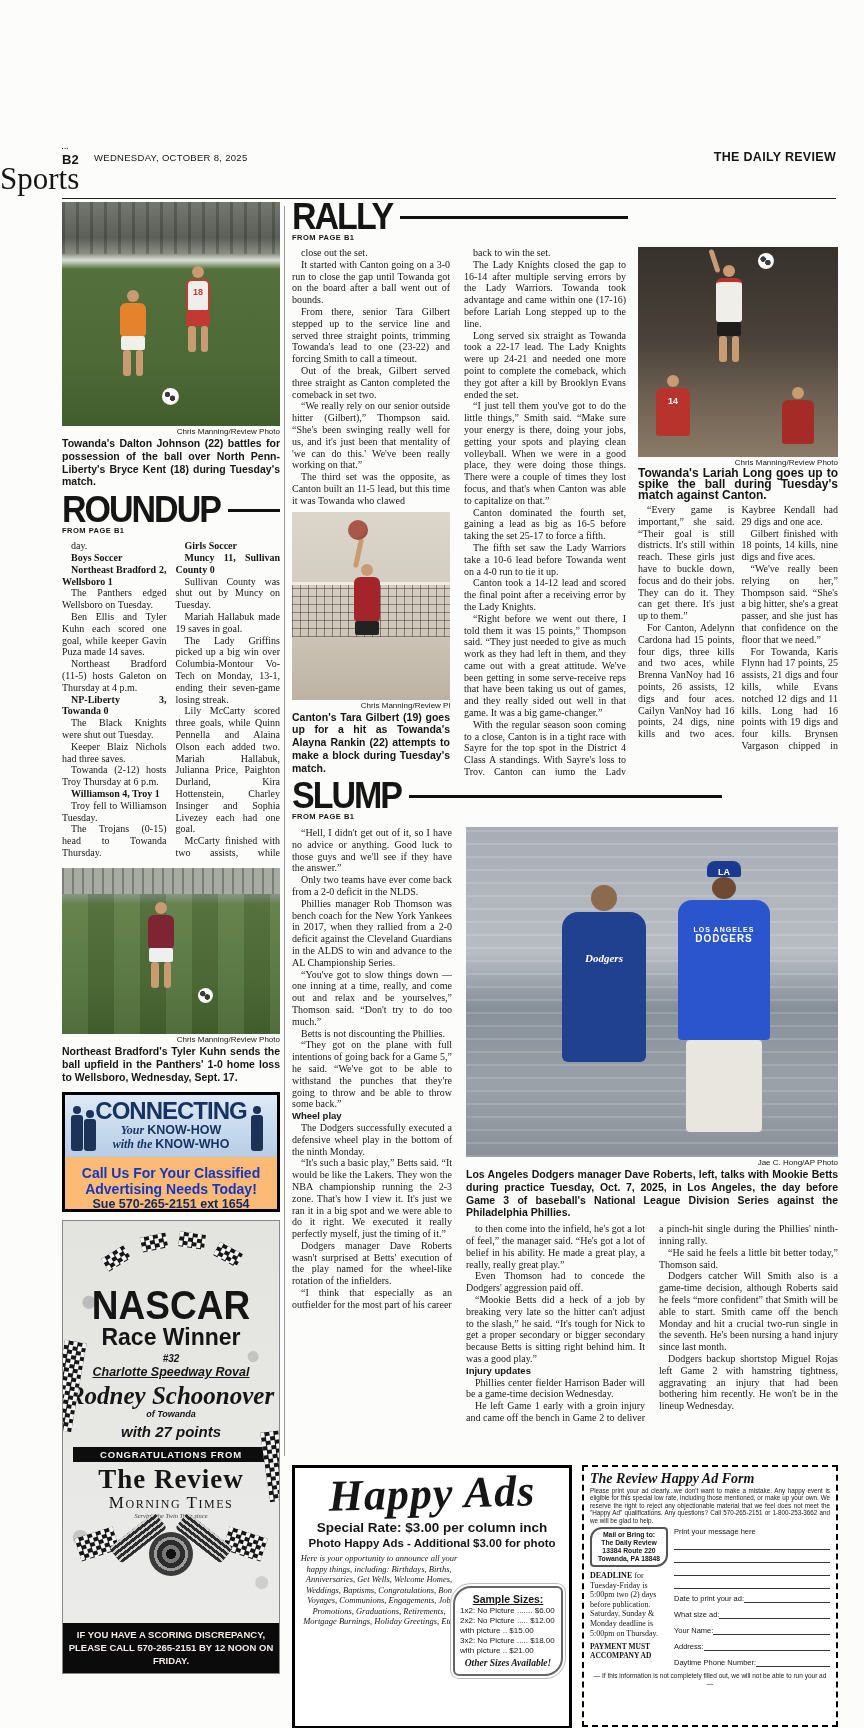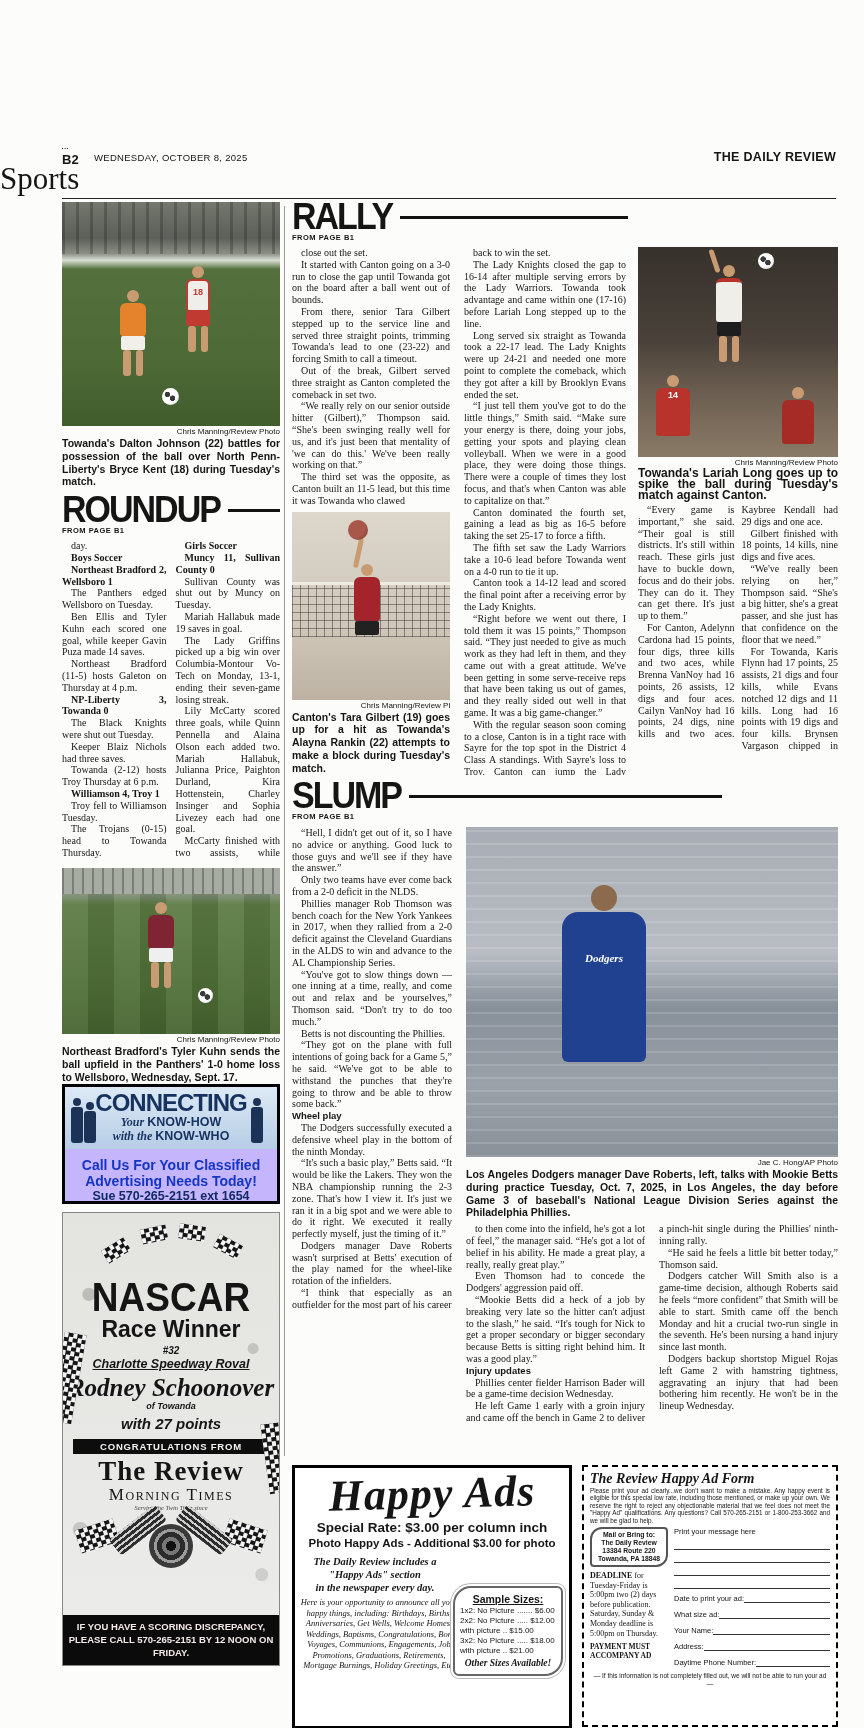--- a/index.html
+++ b/index.html
@@ -38,21 +38,21 @@
   .lg{width:20px;height:26px;margin:0 auto;display:flex;gap:5px;}
   .lg i{flex:1;background:#c99b72;border-radius:3px;}
   .ball{position:absolute;border-radius:50%;
         background:radial-gradient(circle at 32% 38%,#3a3a3a 0 2.5px,transparent 3px),
                    radial-gradient(circle at 62% 60%,#3a3a3a 0 2.5px,transparent 3px),
                    radial-gradient(circle at 35% 35%,#fff 55%,#c9c9c9 100%);}
   .netband{position:absolute;left:0;right:0;
         background:repeating-linear-gradient(90deg,rgba(45,38,32,.45) 0 1px,transparent 1px 8px),
                    repeating-linear-gradient(0deg,rgba(45,38,32,.45) 0 1px,transparent 1px 8px);
         border-top:3px solid #f1ece2;}
-  .jersey-num{font:700 9px "Liberation Sans",sans-serif;color:#fff;display:block;padding-top:2px;}
+  .jersey-num{font:700 9px "Liberation Sans",sans-serif;color:#fff;display:block;padding-top:8px;}
   
   .ph-soc1{height:224px;background:
      linear-gradient(180deg,#75786f 0,#5c5f58 16%,#8b8e85 23%,#55724033 26%,#53703d 30%,#4c6936 72%,#415d2c 100%);}
   .ph-soc1::before{content:"";position:absolute;left:0;right:0;top:0;height:52px;
      background:repeating-linear-gradient(90deg,rgba(20,20,20,.25) 0 3px,transparent 3px 14px);}
   
   .ph-soc2{height:166px;background:
      repeating-linear-gradient(90deg,rgba(255,255,255,.06) 0 26px,rgba(0,0,0,.08) 26px 52px),
      linear-gradient(180deg,#9aa398 0,#8b9488 14%,#5d7c44 22%,#507038 70%,#466430 100%);}
   .ph-soc2::before{content:"";position:absolute;left:0;right:0;top:0;height:26px;
@@ -60,21 +60,21 @@
   
   .ph-vb1{height:210px;background:linear-gradient(180deg,#37312c 0,#4a423a 45%,#6d5f51 70%,#8a7a67 100%);}
   
   .ph-vb2{height:188px;background:linear-gradient(180deg,#ddd6cb 0,#cfc7ba 60%,#bdb2a2 100%);}
   
   .ph-la{height:330px;background:
      repeating-linear-gradient(0deg,rgba(255,255,255,.14) 0 2px,transparent 2px 13px),
      linear-gradient(180deg,#a8adb5 0,#b8bdc4 38%,#878f98 55%,#9aa1a9 78%,#8a9199 100%);}
   .la-txt{position:absolute;color:#fff;font-family:"Liberation Sans",sans-serif;text-align:center;}
   
-  .ad-connect{margin-top:0;border:3px solid #000;height:114px;overflow:hidden;background:#c4b5fd;}
+  .ad-connect{margin-top:8px;border:3px solid #000;height:114px;overflow:hidden;background:#fdba74;}
   .cn-band{height:62px;background:linear-gradient(180deg,#dde9f6 0,#b6cde6 100%);position:relative;text-align:center;overflow:hidden;}
   .cn-big{font:700 24px/24px "Liberation Sans",sans-serif;letter-spacing:-1px;color:#16335f;padding-top:4px;}
   .cn-l2{font:italic 700 12px/12px "Liberation Serif",serif;color:#16335f;}
   .cn-l2 span{font:700 12.5px "Liberation Sans",sans-serif;font-style:normal;}
   .cn-ppl{position:absolute;top:8px;width:30px;height:48px;}
   .cn-ppl i{position:absolute;bottom:0;width:12px;height:36px;background:#1c3357;border-radius:3px;}
   .cn-ppl i::before{content:"";position:absolute;top:-9px;left:2px;width:8px;height:8px;border-radius:50%;background:#1c3357;}
   .cn-cta{text-align:center;font:700 14px/16px "Liberation Sans",sans-serif;color:#1535c4;padding-top:8px;}
   .cn-sue{text-align:center;font:700 12.5px/15px "Liberation Sans",sans-serif;color:#122a63;}
   .ad-nascar{margin-top:8px;border:1px solid #888;height:452px;position:relative;overflow:hidden;
@@ -379,20 +379,31 @@
       <div style="width:14px"></div>
       <div style="width:372px">
 
         <div class="ph ph-la">
           <div class="fig" style="left:96px;top:58px">
             <div class="hd" style="width:26px;height:26px;background:#8b6a4e"></div>
             <div class="tr" style="background:#20418f;width:84px;height:150px;border-radius:16px 16px 6px 6px">
               <span class="la-txt" style="position:static;display:block;padding-top:40px;font:italic 700 11px 'Liberation Serif',serif">Dodgers</span>
             </div>
           </div>
+          <div class="fig" style="left:212px;top:34px">
+            <div style="width:34px;height:16px;background:#1a3a91;border-radius:8px 8px 2px 2px;margin:0 auto;text-align:center">
+              <span class="la-txt" style="position:static;font:700 9px 'Liberation Sans',sans-serif">LA</span>
+            </div>
+            <div class="hd" style="width:24px;height:22px;background:#6e4a33"></div>
+            <div class="tr" style="background:#2b55cc;width:92px;height:140px;border-radius:14px 14px 4px 4px">
+              <span class="la-txt" style="position:static;display:block;padding-top:26px;font:700 7px 'Liberation Sans',sans-serif;letter-spacing:1px">LOS ANGELES</span>
+              <span class="la-txt" style="position:static;display:block;font:700 10px 'Liberation Sans',sans-serif;letter-spacing:1px">DODGERS</span>
+            </div>
+            <div style="width:76px;height:92px;background:#e8e6df;margin:0 auto;border-radius:4px"></div>
+          </div>
         </div>
         <div class="credit">Jae C. Hong/AP Photo</div>
         <div class="cap">Los Angeles Dodgers manager Dave Roberts, left, talks with Mookie Betts during practice Tuesday, Oct. 7, 2025, in Los Angeles, the day before Game 3 of baseball's National League Division Series against the Philadelphia Phillies.</div>
         <div class="bt" style="margin-top:4px;height:218px;column-count:2;column-gap:14px">
             <p>to then come into the infield, he's got a lot of feel,” the manager said. “He's got a lot of belief in his ability. He made a great play, a really, really great play.”</p>
             <p>Even Thomson had to concede the Dodgers' aggression paid off.</p>
             <p>“Mookie Betts did a heck of a job by breaking very late so the hitter can't adjust to the slash,” he said. “It's tough for Nick to get a proper secondary or bigger secondary because Betts is sitting right behind him. It was a good play.”</p>
             <p class="b sans"><b>Injury updates</b></p>
             <p>Phillies center fielder Harrison Bader will be a game-time decision Wednesday.</p>
             <p>He left Game 1 early with a groin injury and came off the bench in Game 2 to deliver a pinch-hit single during the Phillies' ninth-inning rally.</p>
@@ -401,25 +412,20 @@
             <p>Dodgers backup shortstop Miguel Rojas left Game 2 with hamstring tightness, aggravating an injury that had been bothering him recently. He won't be in the lineup Wednesday.</p>
           </div>
       </div>
     </div>
 
     <div class="happy-row">
       <div class="hp-box">
         <div class="hp-title">Happy Ads</div>
         <div class="hp-rate1">Special Rate: $3.00 per column inch</div>
         <div class="hp-rate2">Photo Happy Ads - Additional $3.00 for photo</div>
-        <div class="hp-intro">
-          <span>The Daily Review includes a</span><br>
-          <span>"Happy Ads" section</span><br>
-          <span>in the newspaper every day.</span>
-        </div>
         <div class="hp-body">Here is your opportunity to announce all your happy things, including: Birthdays, Births, Anniversaries, Get Wells, Welcome Homes, Weddings, Baptisms, Congratulations, Bon Voyages, Communions, Engagements, Job Promotions, Graduations, Retirements, Mortgage Burnings, Holiday Greetings, Etc.</div>
         <div class="hp-sizes">
           <div class="hp-sz-t">Sample Sizes:</div>
           <div>
               <p>1x2: No Picture ....... $6.00</p>
               <p>2x2: No Picture ..... $12.00</p>
               <p>        with picture .. $15.00</p>
               <p>3x2: No Picture ..... $18.00</p>
               <p>        with picture .. $21.00</p>
             </div>

